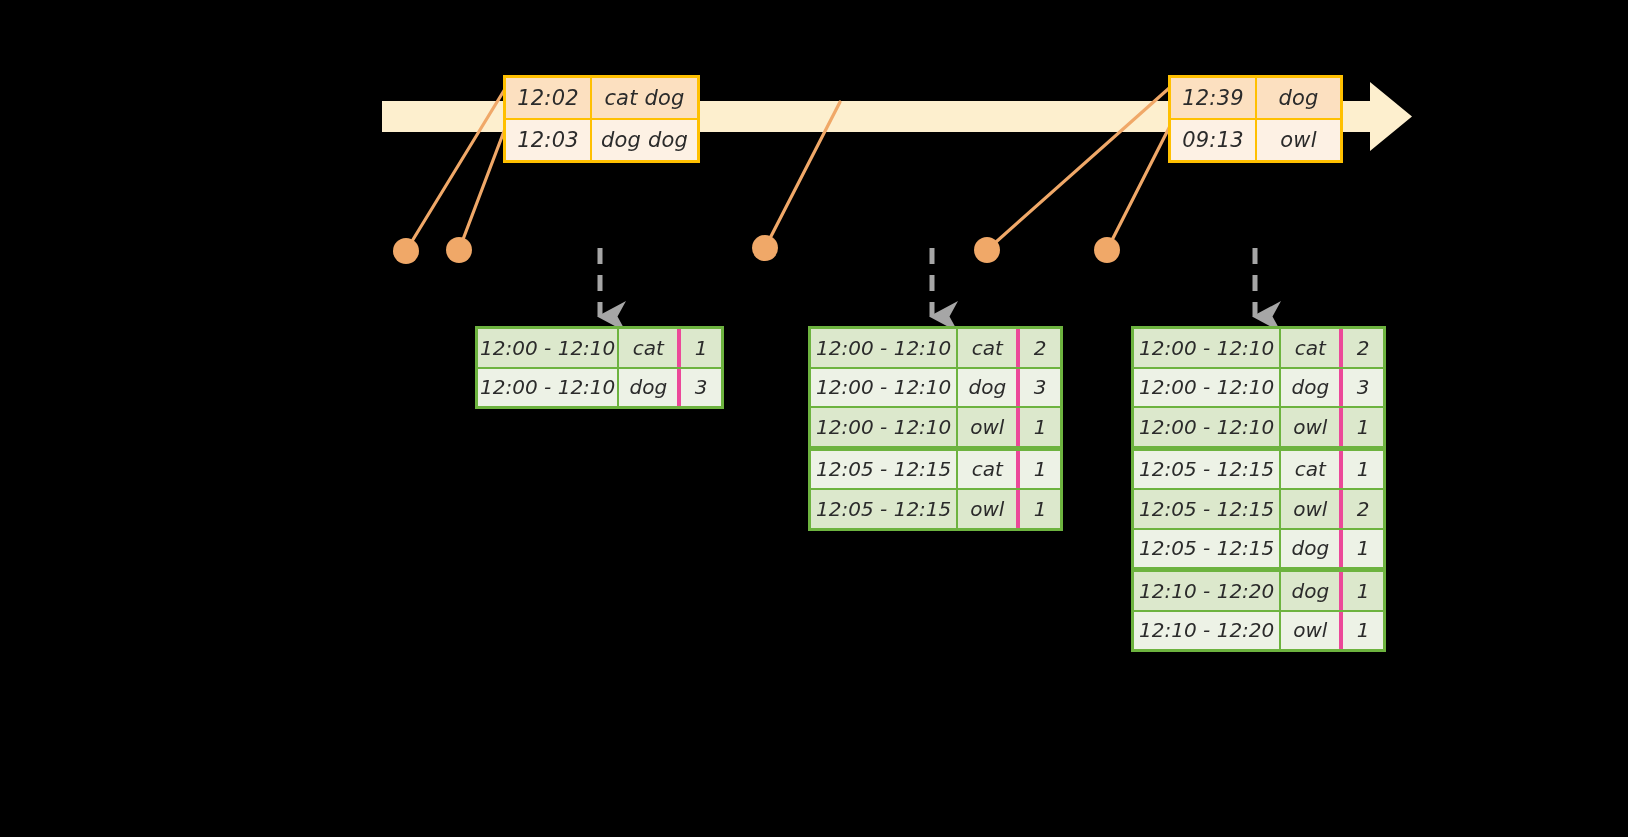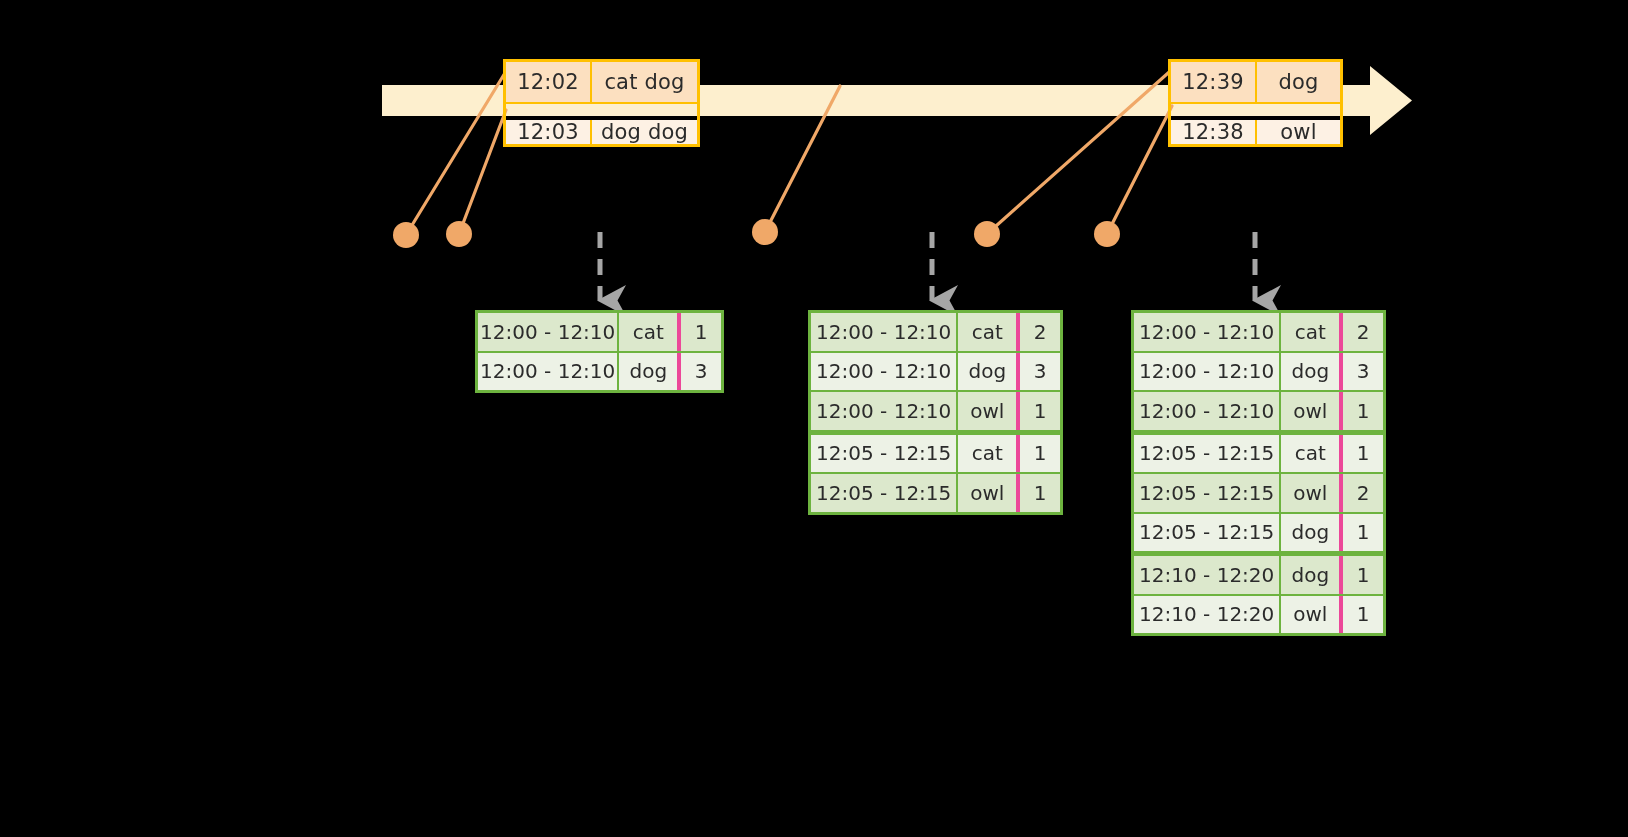--- a/index.html
+++ b/index.html
@@ -10,23 +10,24 @@
   }
   body {
     width: 1628px;
     height: 837px;
     position: relative;
     overflow: hidden;
     font-family: "DejaVu Sans", "Liberation Sans", sans-serif;
   }
   #stage {
     position: absolute;
-    left: 0; top: 0;
+    left: 0; top: 16px;
     width: 1628px;
     height: 671px;
+    font-style: italic;
   }
   #svg-layer {
     position: absolute;
     left: 0; top: 0;
     width: 1628px;
     height: 837px;
     pointer-events: none;
   }
 
   
@@ -38,21 +39,20 @@
     flex-direction: column;
     z-index: 5;
   }
   .event-row {
     display: flex;
     flex-direction: row;
     height: 40px;
   }
   .event-row + .event-row {
     border-top: 2px solid #FFC000;
-    align-items: flex-end;
   }
   .ev-time, .ev-words {
     display: flex;
     align-items: center;
     justify-content: center;
     font-size: 21px;
     color: #2b2b2b;
     box-sizing: border-box;
     letter-spacing: 0.2px;
   }
@@ -165,21 +165,21 @@
     </div>
   </div>
 
 
   <div class="event-box" style="left:1168px; top:59px; width:175px;">
     <div class="event-row tone-a">
       <div class="ev-time">12:39</div>
       <div class="ev-words">dog</div>
     </div>
     <div class="event-row tone-b">
-      <div class="ev-time">12:38</div>
+      <div class="ev-time">09:13</div>
       <div class="ev-words">owl</div>
     </div>
   </div>
 
   <div class="result-table t1" style="left:475px; top:310px; width:249px;">
     <div class="res-row shade-a">
       <div class="rc rc-window">12:00 - 12:10</div>
       <div class="rc rc-word">cat</div>
       <div class="rc rc-count">1</div>
     </div>

